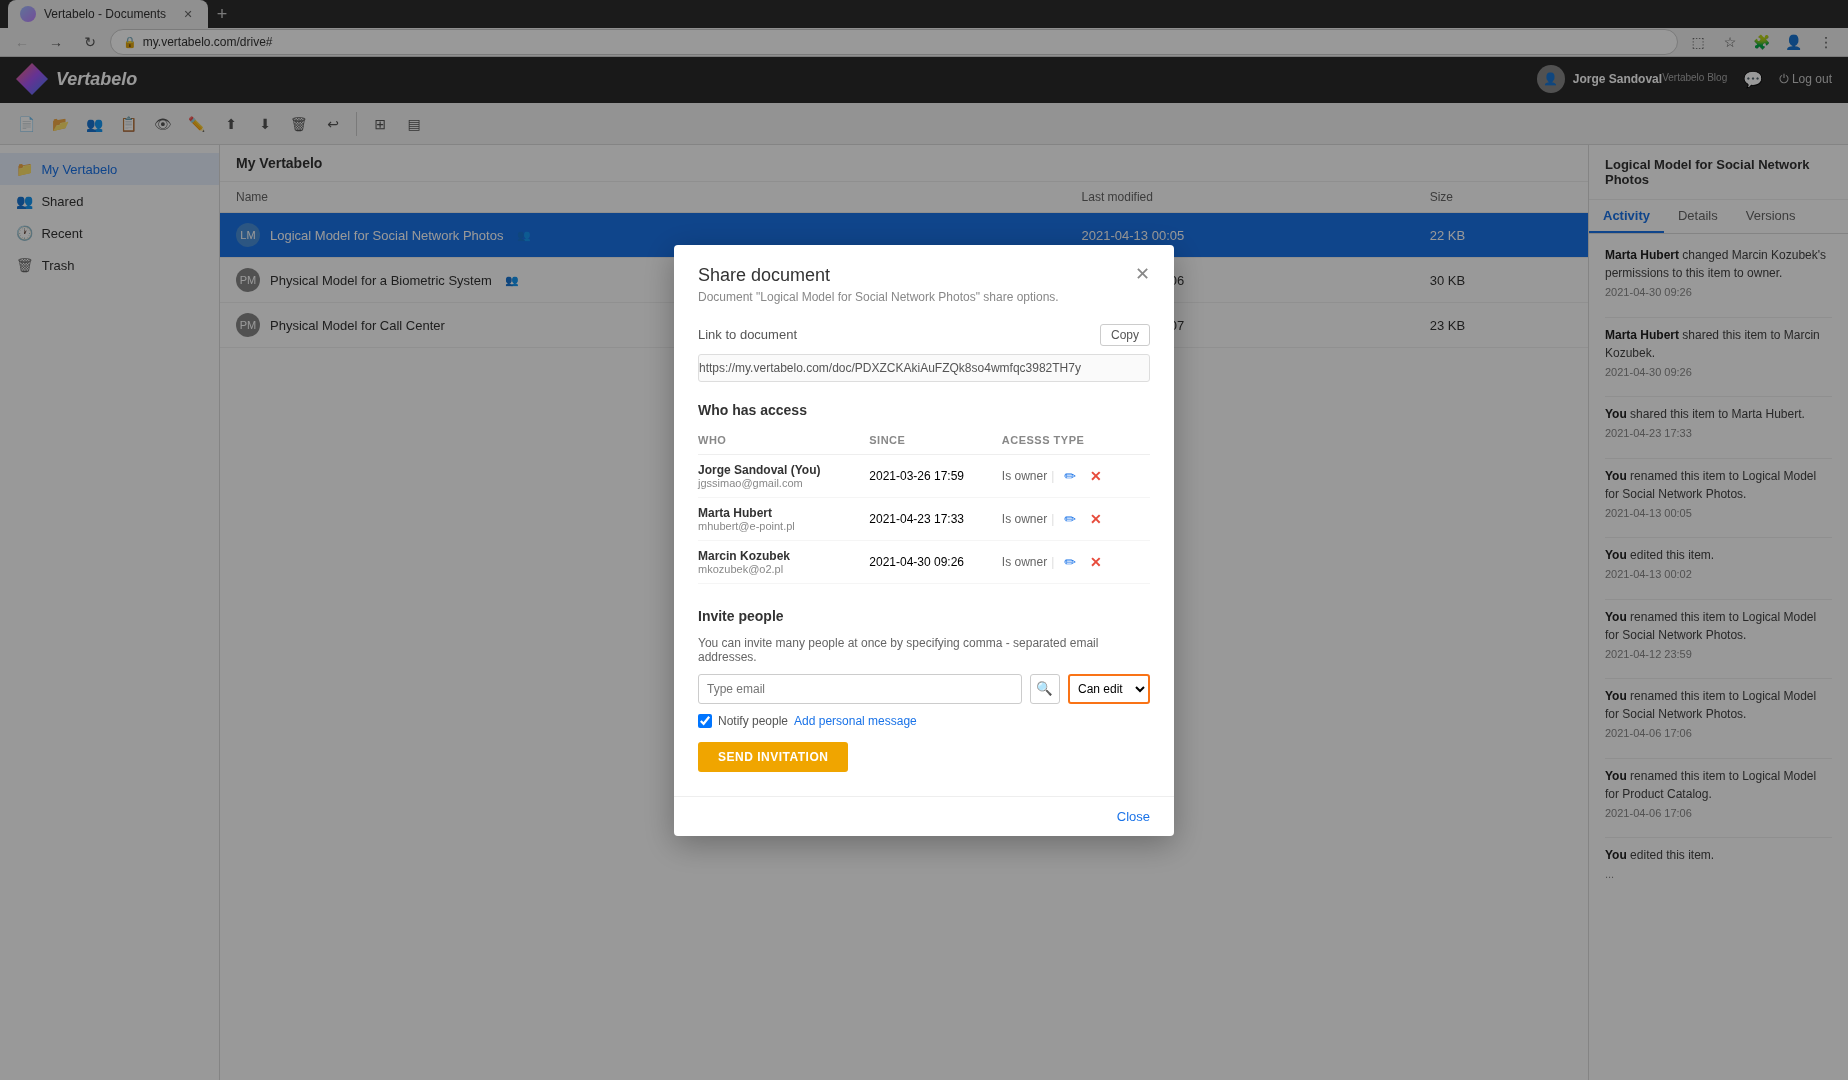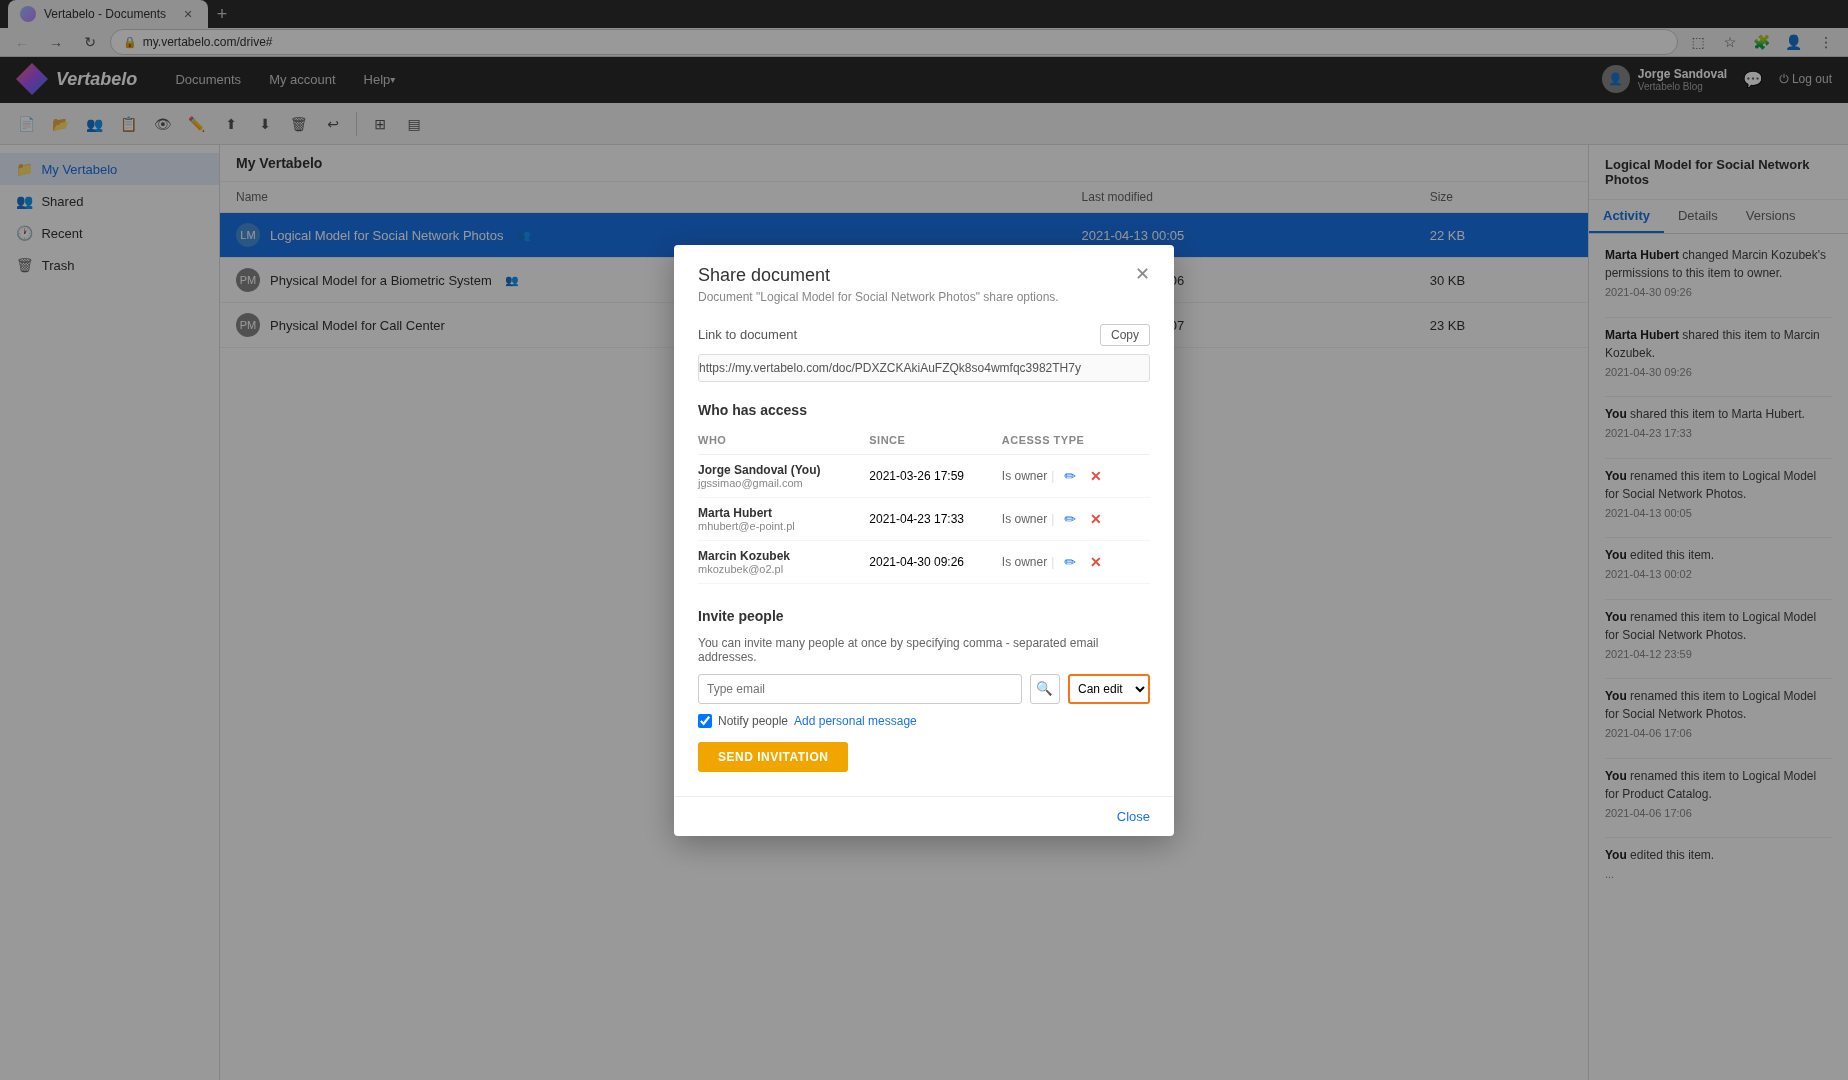--- a/index.html
+++ b/index.html
@@ -25,21 +25,21 @@
     .app-header { background: #2b2b2b; height: 48px; display: flex; align-items: center; padding: 0 16px; gap: 24px; }
     .app-logo { display: flex; align-items: center; gap: 8px; }
     .logo-icon { width: 32px; height: 32px; background: linear-gradient(135deg, #ff6b6b, #a855f7, #3b82f6); clip-path: polygon(50% 0%, 100% 50%, 50% 100%, 0% 50%); }
     .logo-text { color: white; font-size: 18px; font-weight: bold; font-style: italic; }
     .app-nav { display: flex; gap: 0; }
     .app-nav-item { color: #ccc; padding: 0 14px; height: 48px; display: flex; align-items: center; font-size: 13px; cursor: pointer; text-decoration: none; }
     .app-nav-item.has-arrow::after { content: ' ▾'; font-size: 10px; }
     .header-right { margin-left: auto; display: flex; align-items: center; gap: 12px; }
     .user-info { display: flex; align-items: center; gap: 8px; color: white; }
     .user-avatar { width: 28px; height: 28px; background: #888; border-radius: 50%; display: flex; align-items: center; justify-content: center; font-size: 12px; color: white; }
-    .user-details { display: flex; flex-direction: column; }
+    .user-details { display: flex; flex-direction: row; }
     .user-name { font-size: 12px; font-weight: bold; color: white; }
     .user-subtitle { font-size: 10px; color: #aaa; }
     .header-icon-btn { color: #ccc; background: none; border: none; cursor: pointer; font-size: 16px; padding: 4px; }
     .logout-btn { color: #ccc; background: none; border: none; cursor: pointer; font-size: 12px; display: flex; align-items: center; gap: 4px; }
 
     
     .toolbar { background: #f5f5f5; border-bottom: 1px solid #ddd; height: 42px; display: flex; align-items: center; padding: 0 12px; gap: 4px; }
     .toolbar-btn { width: 30px; height: 30px; border: 1px solid transparent; background: transparent; border-radius: 3px; cursor: pointer; display: flex; align-items: center; justify-content: center; color: #555; font-size: 14px; }
     .toolbar-separator { width: 1px; height: 24px; background: #ccc; margin: 0 4px; }
 
@@ -156,25 +156,20 @@
       <button class="browser-action-btn">⋮</button>
     </div>
   </div>
 </div>
 
 <div class="app-header">
   <div class="app-logo">
     <div class="logo-icon"></div>
     <span class="logo-text">Vertabelo</span>
   </div>
-  <nav class="app-nav">
-    <a class="app-nav-item">Documents</a>
-    <a class="app-nav-item">My account</a>
-    <a class="app-nav-item has-arrow">Help</a>
-  </nav>
   <div class="header-right">
     <div class="user-info">
       <div class="user-avatar">👤</div>
       <div class="user-details">
         <span class="user-name">Jorge Sandoval</span>
         <span class="user-subtitle">Vertabelo Blog</span>
       </div>
     </div>
     <button class="header-icon-btn">💬</button>
     <button class="logout-btn">⏻ Log out</button>

